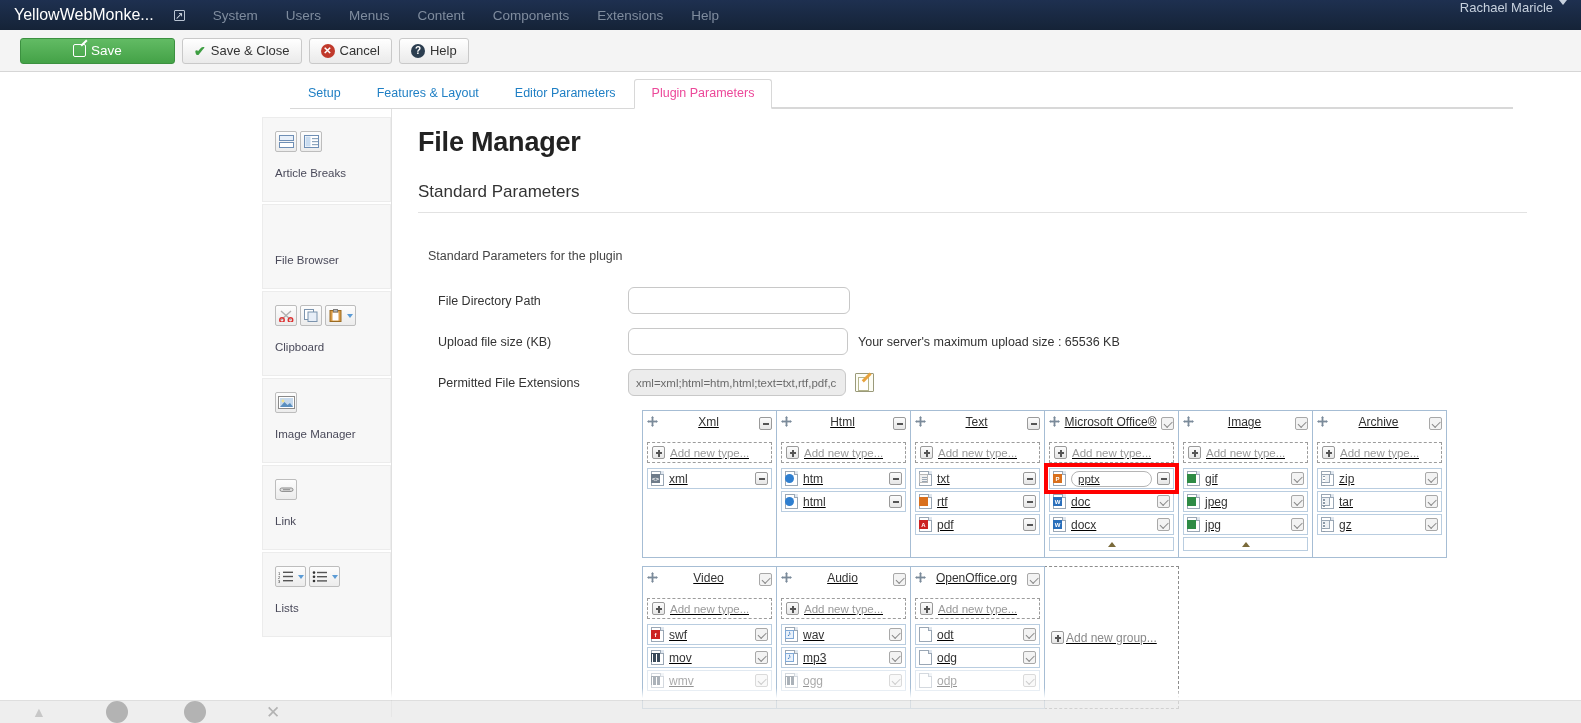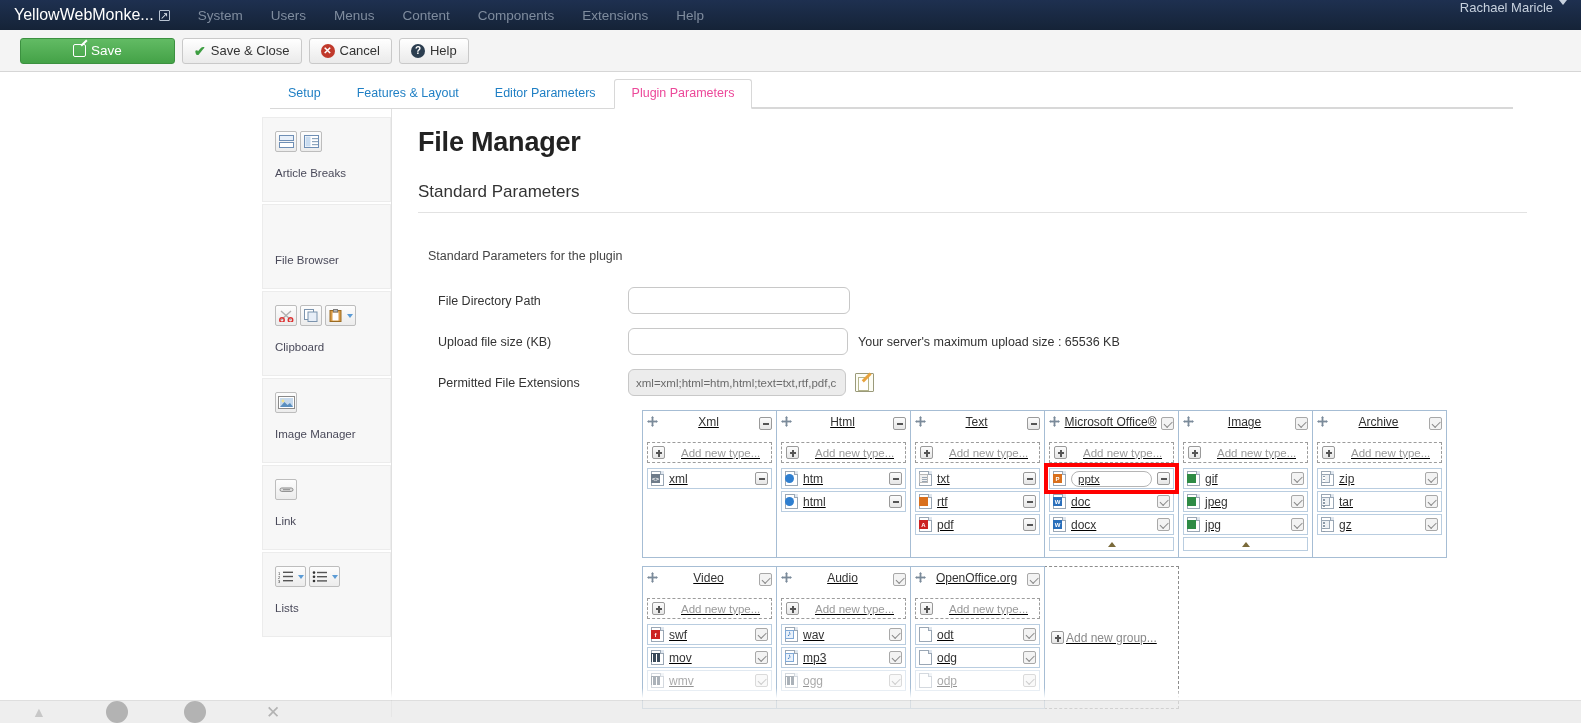--- a/index.html
+++ b/index.html
@@ -21,21 +21,21 @@
     padding: 0 14px;
     color: #ffffff;
     position: relative;
   }
   .brand {
     font-size: 16px;
     color: #ffffff;
     margin-right: 14px;
     display: flex;
     align-items: center;
-    gap: 5px;
+    gap: 20px;
     white-space: nowrap;
   }
   .brand-ext {
     font-size: 10px;
     border: 1px solid #b9c4d2;
     color: #dfe6ee;
     width: 11px; height: 11px;
     line-height: 9px;
     text-align: center;
     display: inline-block;
@@ -127,20 +127,21 @@
     font-size: 10px; font-weight: bold;
     display: inline-flex; align-items: center; justify-content: center;
     line-height: 1;
   }
 
   
   .tabs-wrap {
     padding-left: 270px;
     padding-top: 8px;
     background: #fff;
+    margin-left: 20px;
   }
   .tabs {
     display: flex;
     align-items: flex-end;
     height: 29px;
     border-bottom: 1px solid #d8d8d8;
     margin-right: 68px;
   }
   .tab {
     font-size: 12.5px;
@@ -392,21 +393,21 @@
     border-bottom: 1.6px solid #8a8a8a;
     transform: rotate(-45deg);
   }
 
   .add-new {
     margin: 6px 4px 5px 4px;
     border: 1px dashed #9c9c9c;
     height: 21px;
     display: flex;
     align-items: center;
-    gap: 16px;
+    gap: 5px;
     padding: 0 4px;
     cursor: pointer;
   }
   .add-new-label {
     font-size: 11.5px;
     color: #9a9a9a;
     white-space: nowrap;
     overflow: hidden;
   }
 

